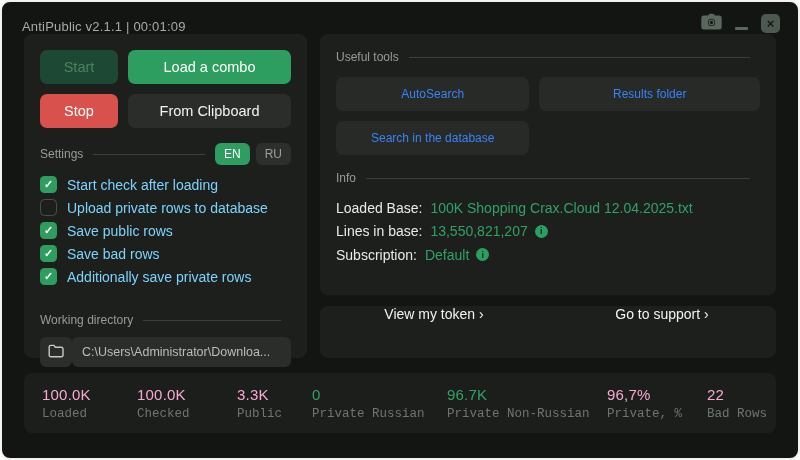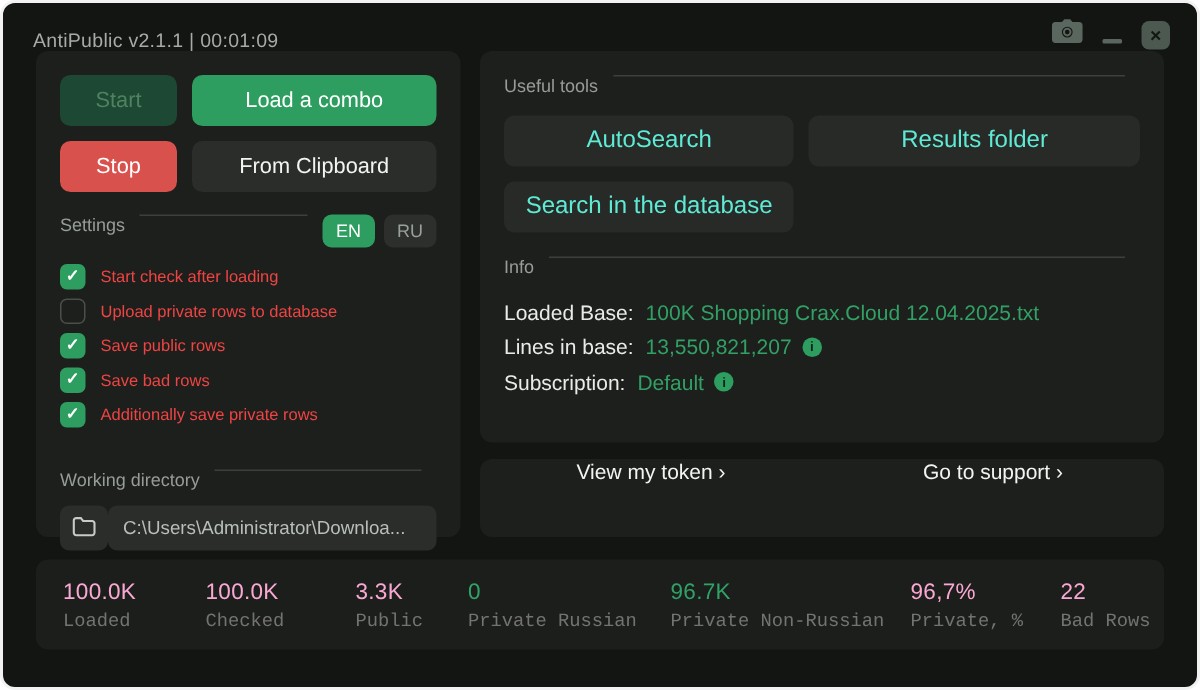--- a/index.html
+++ b/index.html
@@ -15,41 +15,41 @@
   
   .content{display:flex;gap:13px;padding:0 22px;height:324px;}
   .panel{background:#1d1f1c;border-radius:8px;}
   .left-panel{width:283px;padding:16px;display:flex;flex-direction:column;}
   .btn-row{display:flex;gap:10px;height:34px;margin-bottom:10px;flex:none;}
   .btn{border:none;border-radius:7px;font-size:14.5px;cursor:pointer;}
   .btn-start{width:78px;background:#1d4833;color:#4e8260;}
   .btn-load{flex:1;background:#2d9e5f;color:#ffffff;font-weight:500;}
   .btn-stop{width:78px;background:#d9514c;color:#ffffff;font-weight:500;}
   .btn-clip{flex:1;background:#2a2d2a;color:#f2f4f2;}
-  .section-head{display:flex;align-items:flex-start;font-size:12px;color:#969c97;}
+  .section-head{display:flex;align-items:center;font-size:12px;color:#969c97;}
   .section-head .line{flex:1;height:1px;background:#3c403c;margin:0 10px;}
   .settings-head{margin:5px 0 11px;}
   .pill{height:22px;padding:0 9px;border-radius:6px;font-size:12px;border:none;cursor:pointer;}
   .pill-en{background:#2d9e5f;color:#ffffff;margin-right:6px;font-weight:500;}
   .pill-ru{background:#2c2f2c;color:#9aa09b;}
   .check-row{display:flex;align-items:center;gap:10px;margin-bottom:6px;height:17px;cursor:pointer;}
   .checkbox{width:17px;height:17px;border-radius:4.5px;border:1.5px solid #4a4f4a;display:flex;align-items:center;justify-content:center;flex:none;}
   .checkbox.checked{background:#2d9e5f;border:none;}
   .tick{display:none;color:#ffffff;font-size:11px;font-weight:bold;line-height:1;}
   .checkbox.checked .tick{display:block;}
-  .check-label{font-size:11px;color:#ef4444;text-align:center;}
+  .check-label{font-size:14px;color:#7dd3fc;text-align:center;}
   .wd-head{margin:22px 0 10px;}
   .wd-row{display:flex;gap:0;height:30px;}
   .folder-btn{width:32px;height:30px;background:#2a2d2a;border:none;border-radius:6px;display:flex;align-items:center;justify-content:center;cursor:pointer;padding:0;flex:none;}
   .wd-input{flex:1;min-width:0;height:30px;background:#2a2d2a;border:none;border-radius:6px;color:#b9beb9;font-size:12.5px;padding:0 10px;outline:none;}
   
   .right-col{flex:1;display:flex;flex-direction:column;gap:11px;}
   .right-panel{flex:1;padding:16px;}
   .tools-grid{display:grid;grid-template-columns:1fr 1.14fr;gap:10px;margin-top:13px;}
-  .tool-btn{height:34px;background:#272a27;border:none;border-radius:7px;color:#5eead4;font-size:16px;cursor:pointer;}
+  .tool-btn{height:34px;background:#272a27;border:none;border-radius:7px;color:#3b82f6;font-size:12px;cursor:pointer;}
   .info-head{margin-top:16px;}
   .info-rows{margin-top:11px;font-size:14px;}
   .info-row{display:flex;align-items:center;height:23.5px;}
   .info-label{color:#e9ebe9;margin-right:8px;}
   .info-value{color:#32a065;}
   .info-icon{width:13px;height:13px;border-radius:50%;background:#2d9e5f;color:#10231a;font-size:9px;font-weight:bold;display:inline-flex;align-items:center;justify-content:center;margin-left:7px;flex:none;}
   .token-card{height:52px;background:#1d1f1c;border-radius:8px;display:flex;align-items:flex-start;}
   .token-link{flex:1;text-align:center;color:#f2f4f2;font-size:14px;cursor:pointer;}
   
   .stats-bar{margin:15px 22px 0;height:60px;background:#1c1e1b;border-radius:8px;display:flex;align-items:center;padding:0 18px;}

